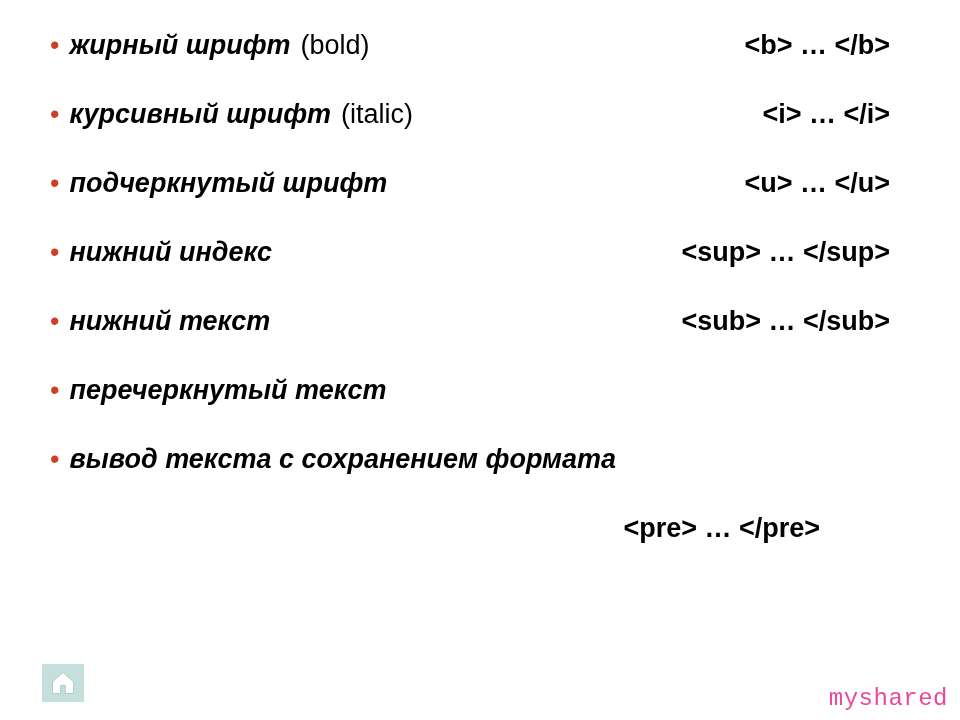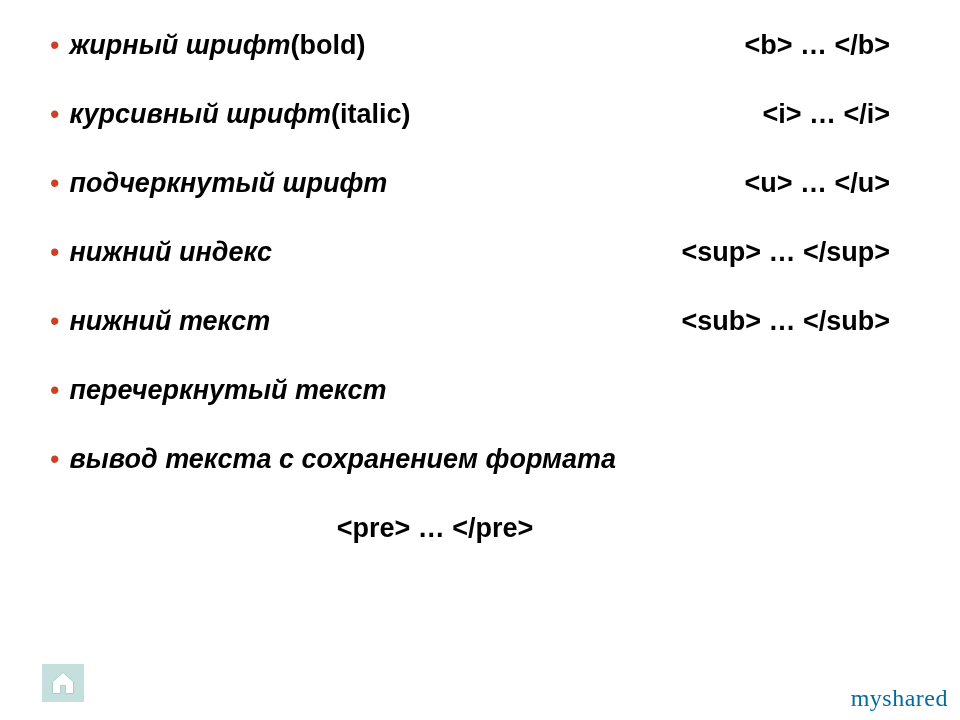--- a/index.html
+++ b/index.html
@@ -30,36 +30,36 @@
       font-size: 27px;
       margin-right: 10px;
       line-height: 1;
     }
     .term {
       font-style: italic;
       font-weight: bold;
     }
     .paren {
       font-style: normal;
-      font-weight: bold;
-      margin-left: 0;
+      font-weight: normal;
+      margin-left: 10px;
     }
     .code {
       font-weight: bold;
       font-style: normal;
       margin-left: auto;
       white-space: pre;
       padding-right: 30px;
     }
     .item-row.last {
       flex-wrap: wrap;
     }
     .pre-code-line {
       width: 100%;
-      text-align: center;
+      text-align: right;
       font-weight: bold;
       font-size: 27px;
       padding-right: 100px;
       margin-top: 38px;
       white-space: pre;
     }
     .home-icon {
       position: absolute;
       bottom: 18px;
       left: 42px;
@@ -71,22 +71,22 @@
       justify-content: center;
     }
     .home-icon svg {
       width: 28px;
       height: 28px;
     }
     .watermark {
       position: absolute;
       bottom: 8px;
       right: 12px;
-      font-family: Liberation Serif, serif;
-      color: #0369a1;
+      font-family: Liberation Mono, monospace;
+      color: #ec4899;
       font-size: 24px;
       letter-spacing: 0.5px;
     }
     .watermark .my {
       font-weight: normal;
     }
     .watermark .shared {
       font-weight: normal;
     }
   </style>

